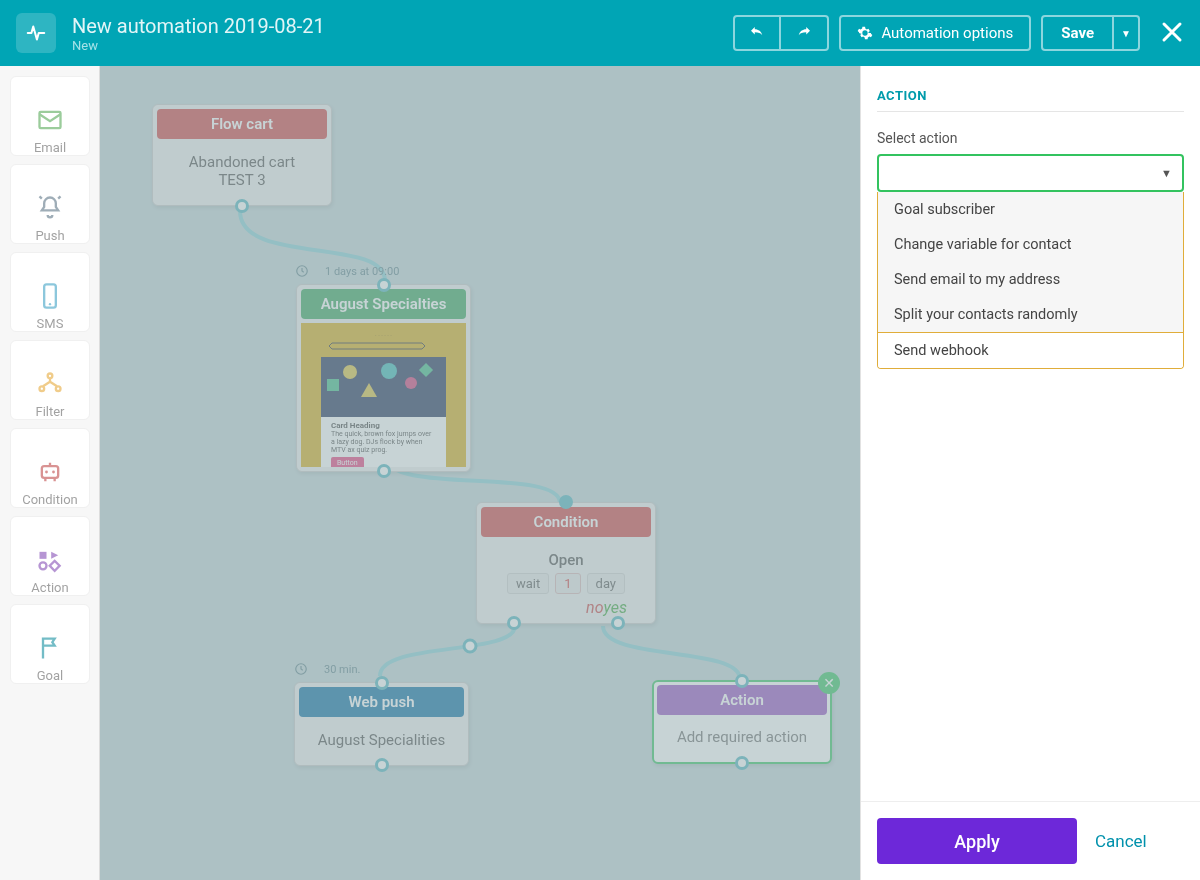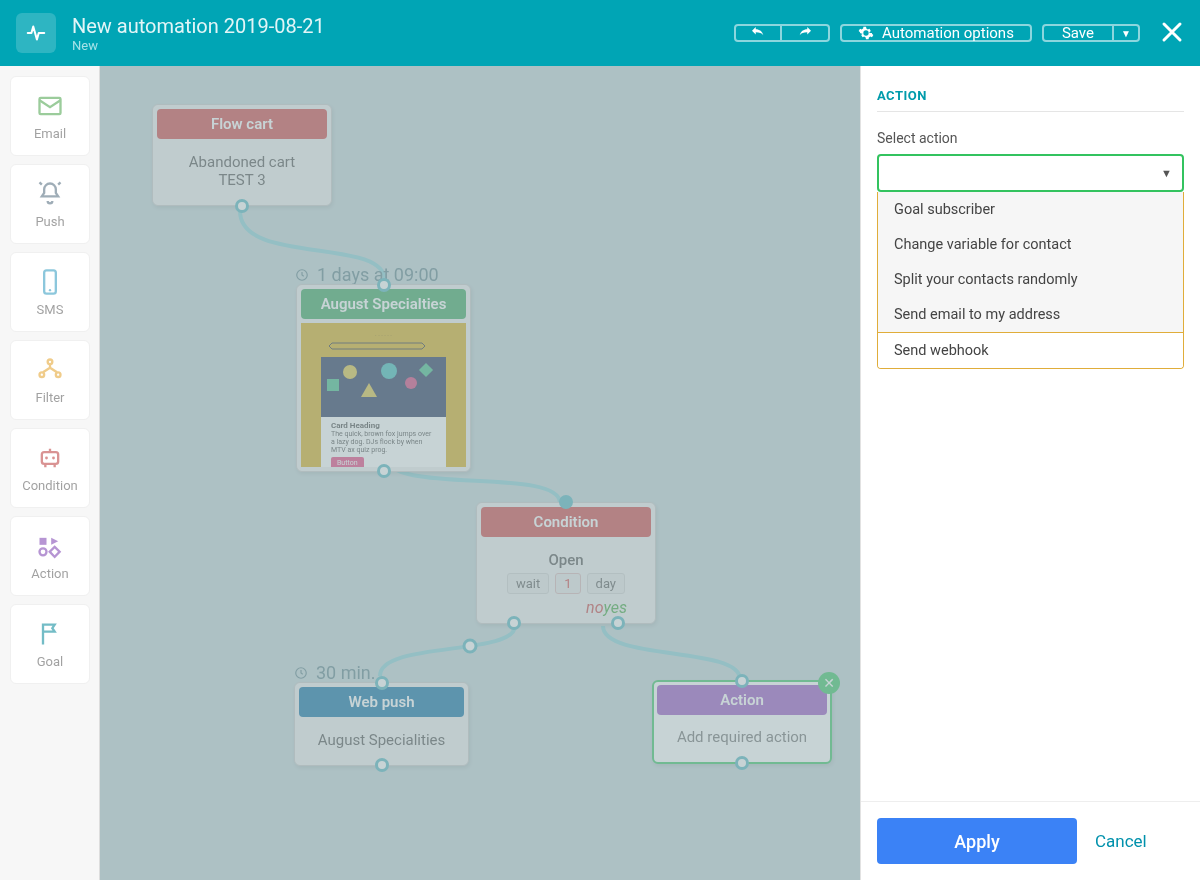--- a/index.html
+++ b/index.html
@@ -5,51 +5,51 @@
   * { box-sizing: border-box; margin: 0; padding: 0; font-family: -apple-system, BlinkMacSystemFont, "Segoe UI", Roboto, sans-serif; }
   body { width: 1200px; height: 880px; overflow: hidden; background: #fff; }
 
   
   .header { height: 66px; background: #00a5b5; display: flex; align-items: center; padding: 0 16px; color: #fff; }
   .logo-box { width: 40px; height: 40px; border-radius: 6px; background: rgba(255,255,255,0.18); display: flex; align-items: center; justify-content: center; margin-right: 16px; }
   .title-wrap { flex: 1; }
   .title { font-size: 20px; font-weight: 400; color: #e2f5f7; }
   .subtitle { font-size: 13px; color: #a5e2e8; }
   .header-buttons { display: flex; align-items: center; gap: 10px; }
-  .btn { height: 18px; border: 2px solid rgba(255,255,255,0.55); border-radius: 4px; background: transparent; color: #fff; display:flex; align-items:center; justify-content:center; font-size: 15px; cursor: pointer; }
+  .btn { height: 36px; border: 2px solid rgba(255,255,255,0.55); border-radius: 4px; background: transparent; color: #fff; display:flex; align-items:center; justify-content:center; font-size: 15px; cursor: pointer; }
   .btn-group { display:flex; }
   .btn-group .btn { border-radius: 4px 0 0 4px; width: 48px; }
   .btn-group .btn + .btn { border-left: none; border-radius: 0 4px 4px 0; }
   .btn-options { padding: 0 16px; gap: 8px; }
-  .btn-save { padding: 0 18px; font-weight:400; }
+  .btn-save { padding: 0 18px; font-weight:700; }
   .btn-dd { width: 26px; }
   .save-group { display:flex; }
   .save-group .btn-save { border-radius:4px 0 0 4px; }
   .save-group .btn-dd { border-left:none; border-radius:0 4px 4px 0; }
   .close-x { font-size: 30px; margin-left: 10px; cursor:pointer; }
 
   
   .main { display:flex; height: calc(100% - 66px); }
   .left-rail { width: 100px; background: #f1f1f1; padding: 0 10px; border-right: 1px solid #ddd; position: relative; }
   .left-rail-inner { display:flex; flex-direction:column; gap:0; padding-top:10px; }
-  .rail-item { width: 80px; height: 80px; background:#fff; border-radius:6px; border:1px solid #e3e3e3; display:flex; flex-direction:column; align-items:center; justify-content:center; font-size:13px; color:#555; gap:6px; margin-bottom:8px; }
+  .rail-item { width: 80px; height: 80px; background:#fff; border-radius:6px; border:1px solid #e3e3e3; display:flex; flex-direction:column; align-items:center; justify-content:flex-end; font-size:13px; color:#555; gap:6px; margin-bottom:8px; }
   .rail-item svg, .rail-item .ic { width:28px; height:28px; }
   .rail-overlay { position:absolute; inset:0; background:rgba(255,255,255,0.45); pointer-events:none; }
 
   .canvas { flex:1; background:#c2d4d7; position:relative; overflow:hidden; }
   .canvas .overlay { position:absolute; inset:0; background:#9fb4b7; opacity:0.58; pointer-events:none; z-index:5; }
   .lines { position:absolute; inset:0; z-index:1; }
 
   .node { position:absolute; background:#efefef; border:1px solid #c8c8c8; border-radius:6px; box-shadow: 1px 2px 4px rgba(0,0,0,0.12); z-index:2; }
   .node-header { color:#fff; font-weight:600; font-size:15px; text-align:center; padding:6px 0; border-radius:4px; margin:4px; }
   .node-body { text-align:center; font-size:15px; color:#4a4a4a; padding:10px 14px 16px; }
   .dot { width:14px; height:14px; background:#fff; border:3px solid #4db3be; border-radius:50%; position:absolute; }
   .dot.filled { background:#4db3be; }
 
-  .timer-label { position:absolute; display:flex; align-items:center; gap:8px; color:#5a8089; font-size:18px; z-index:2; }
+  .timer-label { position:absolute; display:flex; align-items:center; gap:16px; color:#5a8089; font-size:11px; z-index:2; }
 
   .cond-pills { display:flex; gap:6px; justify-content:center; margin-top:4px; }
   .pill { background:#e7e7e7; border:1px solid #d0d0d0; border-radius:3px; padding:2px 8px; font-size:13px; color:#555; }
   .pill-num { color:#d23b3b; border-color:#d9b6b6; }
   .yn { display:flex; justify-content:flex-end; font-size:16px; padding:4px 14px 0;font-style:italic; }
   .yn .no { color:#c94141; } .yn .yes { color:#3aa33a; }
 
   .action-node { border:2px solid #33c35f; background:#fff; }
   .action-node .remove { position:absolute; top:-10px; right:-10px; width:22px; height:22px; background:#33c35f; color:#fff; border-radius:50%; display:flex; align-items:center; justify-content:center; font-size:14px; cursor:pointer; z-index:4; }
 
@@ -65,21 +65,21 @@
   .panel { width: 340px; background:#fff; display:flex; flex-direction:column; border-left:1px solid #e2e2e2; }
   .panel-content { flex:1; padding: 22px 16px; }
   .panel-title { color:#009bab; font-size:13px; font-weight:700; letter-spacing:0.5px; text-transform:uppercase; border-bottom:1px solid #e5e5e5; padding-bottom:8px; margin-bottom:18px; }
   .field-label { font-size:14px; color:#555; margin-bottom:8px; }
   .select-box { height:38px; border:2px solid #33c35f; border-radius:4px; position:relative; padding: 0 10px; display:flex; align-items:center; font-size:14px; color:#555; }
   .select-box .caret { position:absolute; right:10px; font-size:11px; color:#555; }
   .dropdown-list { border:1px solid #e0ad3a; border-top:none; border-radius:0 0 4px 4px; overflow:hidden; }
   .dd-item { padding:9px 16px; font-size:14.5px; color:#444; background:#f6f6f6; cursor:pointer; }
   .dd-item.highlight { background:#fff; border-top:1px solid #e0ad3a; }
   .panel-footer { padding: 16px; display:flex; gap:18px; align-items:center; border-top:1px solid #eee; }
-  .apply-btn { flex:0 0 200px; height:46px; background:#3b82f6; color:#fff; font-size:18px; font-weight:500; border-radius:4px; display:flex; align-items:center; justify-content:center; cursor:pointer; }
+  .apply-btn { flex:0 0 200px; height:46px; background:#6d28d9; color:#fff; font-size:18px; font-weight:500; border-radius:4px; display:flex; align-items:center; justify-content:center; cursor:pointer; }
   .cancel-link { color:#0091ac; font-size:17px; cursor:pointer; }
 </style>
 </head>
 <body>
 
 <div class="header">
   <div class="logo-box">
     <svg viewBox="0 0 24 24" width="22" height="22">
         <path d="M3 12h4l2-7 4 14 2-7h6" fill="none" stroke="#fff" stroke-width="2.2" stroke-linejoin="round" stroke-linecap="round"></path>
       </svg>
@@ -285,22 +285,22 @@
   <div class="panel">
     <div class="panel-content">
       <div class="panel-title">Action</div>
       <div class="field-label">Select action</div>
       <div class="select-box">
         <span class="caret">▼</span>
       </div>
       <div class="dropdown-list">
         <div class="dd-item">Goal subscriber</div>
         <div class="dd-item">Change variable for contact</div>
+        <div class="dd-item">Send email to my address</div>
         <div class="dd-item">Split your contacts randomly</div>
-        <div class="dd-item">Send email to my address</div>
         <div class="dd-item highlight">Send webhook</div>
       </div>
     </div>
     <div class="panel-footer">
       <div class="apply-btn">
           <span>Apply</span>
         </div>
       <div class="cancel-link"><span>Cancel</span></div>
     </div>
   </div>

